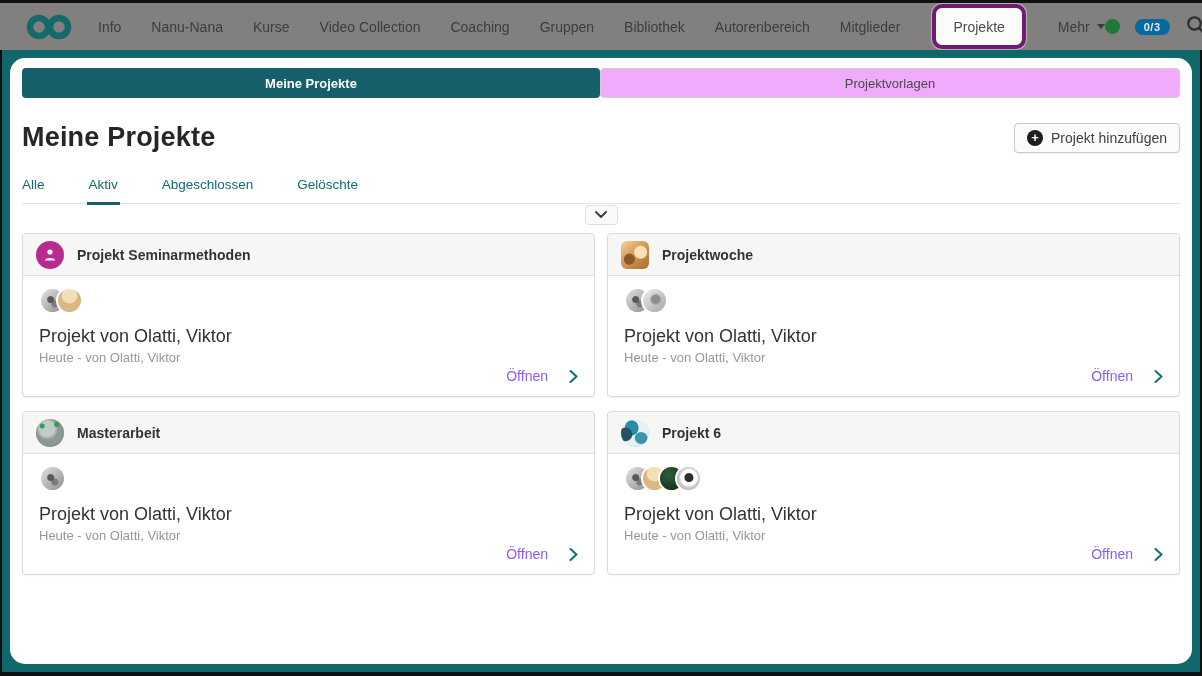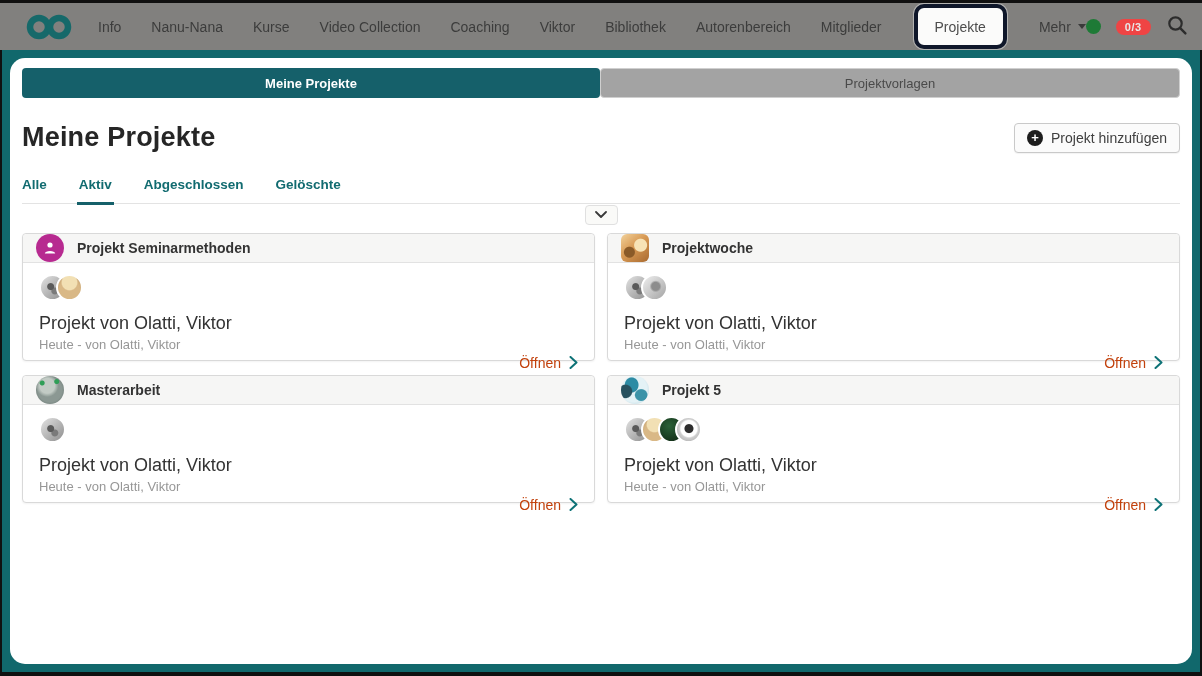--- a/index.html
+++ b/index.html
@@ -6,60 +6,60 @@
   html,body { width:1202px; height:676px; }
   body { font-family:"Liberation Sans", sans-serif; background:#101010; }
   .screen { position:relative; width:1202px; height:676px; overflow:hidden; background:#101010; }
 
   
   .topbar { position:absolute; top:3px; left:0; right:0; height:47px; background:#81807e;
             display:flex; padding:0 26px; }
   .logo { display:flex; align-items:center; margin-right:26px; }
   .nav-items { display:flex; align-items:center; gap:30px; }
   .nav-item { font-size:14px; color:#3c3c3c; white-space:nowrap; cursor:pointer; }
-  .spotlight { background:#fbfbfa; border:4px solid #0f172a; border-radius:10px;
+  .spotlight { background:#fbfbfa; border:4px solid #701a75; border-radius:10px;
                height:45px; display:flex; align-items:center; padding:0 17px; margin:0 2px;
                box-shadow:0 0 0 1px rgba(255,255,255,.4); }
   .spotlight .nav-item { color:#4d4d4d; }
   .mehr { display:flex; align-items:center; gap:7px; }
   .caret-down { width:0; height:0; border-left:4px solid transparent; border-right:4px solid transparent;
                 border-top:5px solid #3a3a3a; }
   .top-right { margin-left:auto; display:flex; align-items:center; gap:15px; }
   .status-dot { width:15px; height:15px; border-radius:50%; background:#1e7a36; }
-  .counter-badge { background:#ef4444; color:#e8e8e8; font-size:11px; font-weight:bold;
+  .counter-badge { background:#0369a1; color:#e8e8e8; font-size:11px; font-weight:bold;
                    padding:2px 9px; border-radius:10px; letter-spacing:.5px; }
 
   
   .frame { position:absolute; top:50px; left:2px; right:2px; bottom:4px; background:#11686c; }
   .panel { position:absolute; top:8px; left:8px; right:8px; bottom:8px; background:#ffffff;
            border-radius:15px; padding:10px 12px; overflow:hidden; }
 
   
   .seg-tabs { display:flex; }
   .seg-tab { flex:1; height:30px; display:flex; align-items:center; justify-content:center;
              font-size:13px; cursor:pointer; }
   .seg-tab.active { background:#15606a; color:#ffffff; font-weight:bold; border-radius:4px; }
-  .seg-tab.inactive { background:#a3a3a3; color:#4a4a4a; border:1px solid #cfcfcf; border-radius:4px; }
+  .seg-tab.inactive { background:#f0abfc; color:#4a4a4a; border:1px solid #cfcfcf; border-radius:4px; }
 
   
   .head-row { display:flex; align-items:center; justify-content:space-between; margin-top:24px; }
   .page-title { font-size:27px; font-weight:bold; color:#262626; letter-spacing:.2px; }
   .add-btn { display:flex; align-items:center; gap:8px; background:#fbfbfb; border:1px solid #c9c9c9;
              border-radius:4px; padding:6px 12px; font-size:14px; color:#3f3f3f; cursor:pointer;
              box-shadow:0 1px 1px rgba(0,0,0,.05); }
   .plus-circle { width:16px; height:16px; border-radius:50%; background:#1d1d1d; color:#fff;
                  display:flex; align-items:center; justify-content:center; font-size:13px;
                  font-weight:bold; line-height:1; }
 
   
   .desc { margin-top:26px; font-size:13.5px; color:#333333; }
   .desc a, .desc .link { color:#17747a; text-decoration:none; cursor:pointer; }
 
   
-  .filter-row { margin-top:24px; display:flex; gap:32px; border-bottom:1px solid #e3e3e3;font-weight:bold; }
+  .filter-row { margin-top:24px; display:flex; gap:44px; border-bottom:1px solid #e3e3e3; }
   .filter { font-size:13.5px; color:#116b70; padding-bottom:11px; cursor:pointer; position:relative; }
   .filter.active::after { content:""; position:absolute; left:-2px; right:-2px; bottom:-2px;
                           height:3px; background:#15606a; }
 
   
   .expander-row { display:flex; justify-content:center; margin-top:1px; }
   .expander { width:33px; height:20px; background:#fafaf8; border:1px solid #e0e0e0;
               border-radius:4px; display:flex; align-items:center; justify-content:center; cursor:pointer; }
 
   
@@ -68,33 +68,33 @@
   .view-toggle { display:flex; }
   .vt-btn { width:38px; height:30px; border:1px solid #c6c6c6; background:#fbfbfb;
             display:flex; align-items:center; justify-content:center; cursor:pointer; }
   .vt-btn.grid { border-radius:4px 0 0 4px; background:#d8d8d8; }
   .vt-btn.list { border-radius:0 4px 4px 0; margin-left:-1px; }
   .grid-glyph { display:grid; grid-template-columns:7px 7px; grid-template-rows:7px 7px; gap:2px; }
   .grid-glyph div { background:#2e3742; border-radius:1px; }
 
   
   .cards { display:grid; grid-template-columns:1fr 1fr; gap:14px 12px; margin-top:8px; }
-  .card { border:1px solid #d9d9d9; border-radius:4px; background:#fff; height:128px;
+  .card { border:1px solid #d9d9d9; border-radius:4px; background:#fff; height:164px;
           display:flex; flex-direction:column; box-shadow:0 1px 2px rgba(0,0,0,.05); }
   .card-head { height:48px; display:flex; align-items:center; gap:13px; padding:0 13px;
                background:#f6f6f5; border-bottom:1px solid #e2e2e2; border-radius:4px 4px 0 0; }
   .card-title { font-size:14px; font-weight:bold; color:#333333; }
   .card-body { flex:1; display:flex; flex-direction:column; padding:11px 16px 12px; }
   .avatars { display:flex; margin-bottom:9px; }
   .avatar { width:27px; height:27px; border-radius:50%; border:2px solid #ffffff; }
   .avatar + .avatar { margin-left:-10px; }
   .owner-line { font-size:18px; color:#333333; line-height:1.45; }
   .updated-line { font-size:13px; color:#979797; line-height:1.45; }
-  .open-link { margin-top:auto; align-self:flex-end; display:flex; align-items:center; gap:8px;
-               color:#c2410c; font-size:14px; cursor:pointer; }
+  .open-link { margin-top:auto; align-self:flex-end; display:flex; align-items:center; gap:21px;
+               color:#8b5cf6; font-size:14px; cursor:pointer; }
 
   
   .picon { width:28px; height:28px; border-radius:50%; flex-shrink:0; }
   .picon.pink { background:#b72a90; display:flex; align-items:center; justify-content:center; }
   .picon.photo { border-radius:6px;
     background:
       radial-gradient(circle at 30% 65%, #8a5a28 0 5px, transparent 6px),
       radial-gradient(circle at 70% 40%, #f7e3b6 0 6px, transparent 7px),
       linear-gradient(140deg,#f2d29b 0%, #d89a55 45%, #a96a2f 100%); }
   .picon.statue {
@@ -137,21 +137,21 @@
         <circle cx="13" cy="14" r="9" fill="none" stroke="#16696a" stroke-width="6.5"></circle>
         <circle cx="33" cy="14" r="9" fill="none" stroke="#16696a" stroke-width="6.5"></circle>
       </svg>
     </div>
     <div class="nav-items">
       <span class="nav-item">Info</span>
       <span class="nav-item">Nanu-Nana</span>
       <span class="nav-item">Kurse</span>
       <span class="nav-item">Video Collection</span>
       <span class="nav-item">Coaching</span>
-      <span class="nav-item">Viktor</span>
+      <span class="nav-item">Gruppen</span>
       <span class="nav-item">Bibliothek</span>
       <span class="nav-item">Autorenbereich</span>
       <span class="nav-item">Mitglieder</span>
       <span class="spotlight">
         <span class="nav-item">Projekte</span>
       </span>
       <span class="nav-item mehr">
         <span>Mehr</span>
         <span class="caret-down"></span>
       </span>
@@ -267,21 +267,21 @@
               <svg width="9" height="13" viewBox="0 0 9 13">
                 <polyline points="1.5,1 7.5,6.5 1.5,12" fill="none" stroke="#0d7276" stroke-width="2" stroke-linecap="round" stroke-linejoin="round"></polyline>
               </svg>
             </div>
           </div>
         </div>
 
         <div class="card">
           <div class="card-head">
             <div class="picon globe"></div>
-            <span class="card-title">Projekt 5</span>
+            <span class="card-title">Projekt 6</span>
           </div>
           <div class="card-body">
             <div class="avatars">
               <span class="avatar av-statue"></span>
               <span class="avatar av-blonde"></span>
               <span class="avatar av-green"></span>
               <span class="avatar av-eye"></span>
             </div>
             <div class="owner-line">Projekt von Olatti, Viktor</div>
             <div class="updated-line">Heute - von Olatti, Viktor</div>

